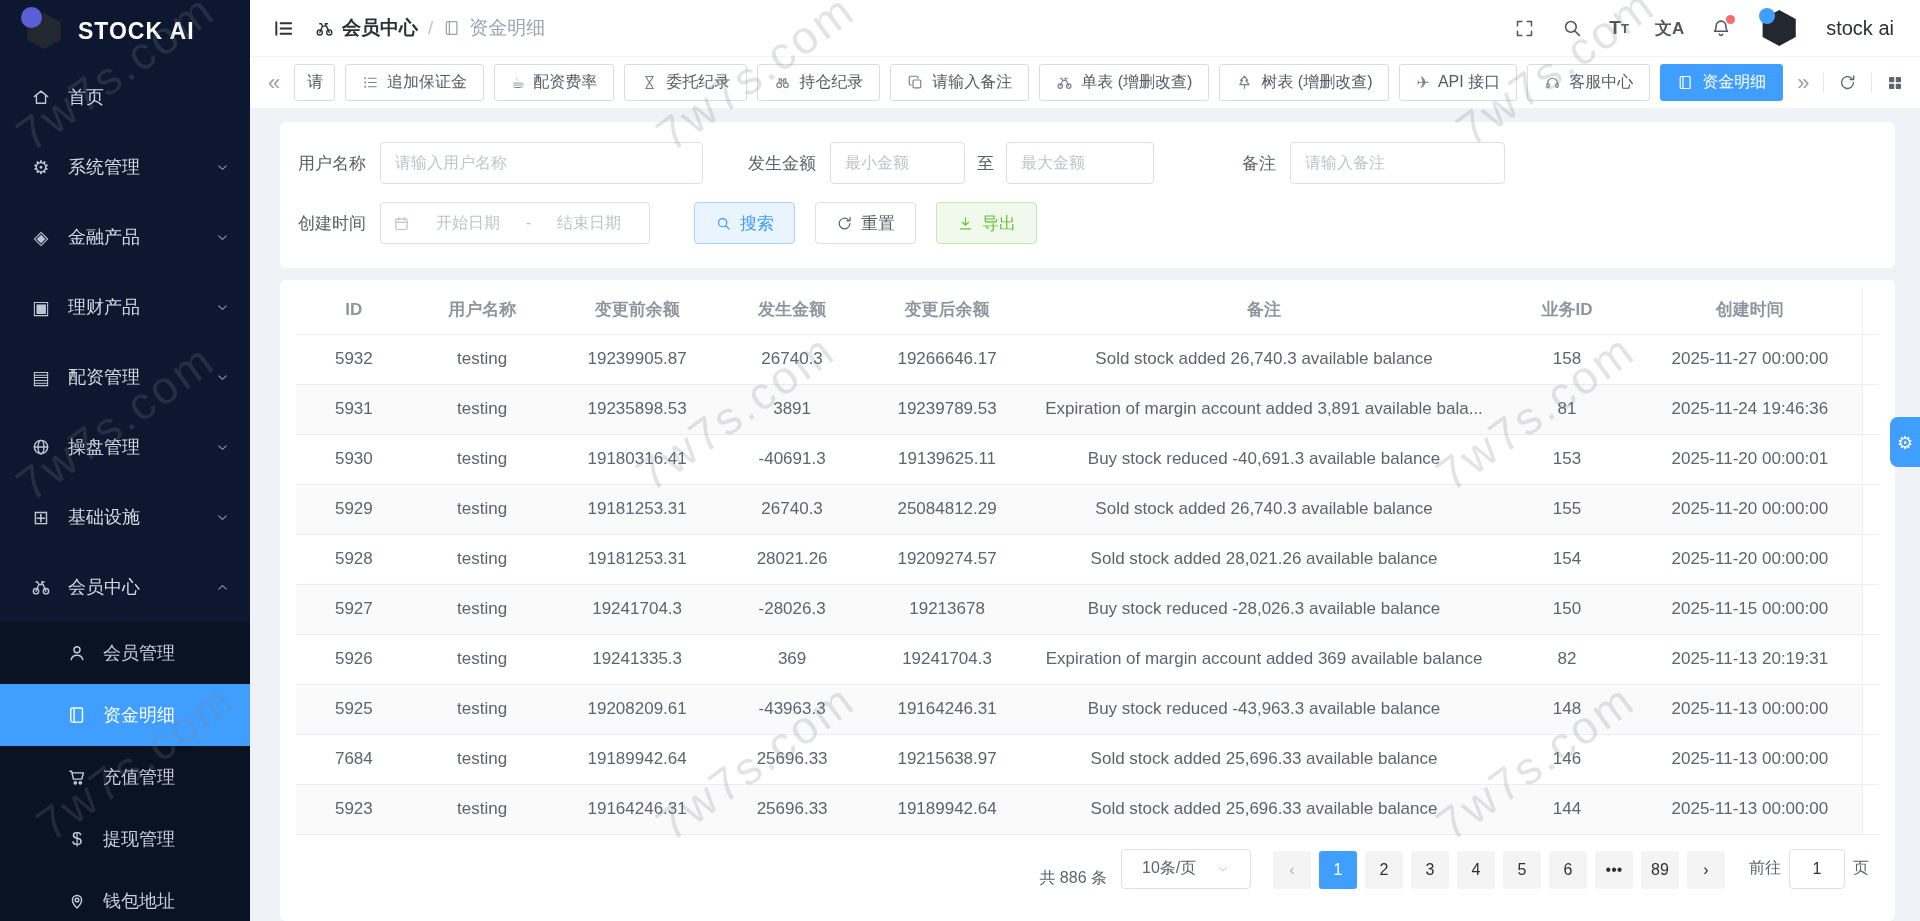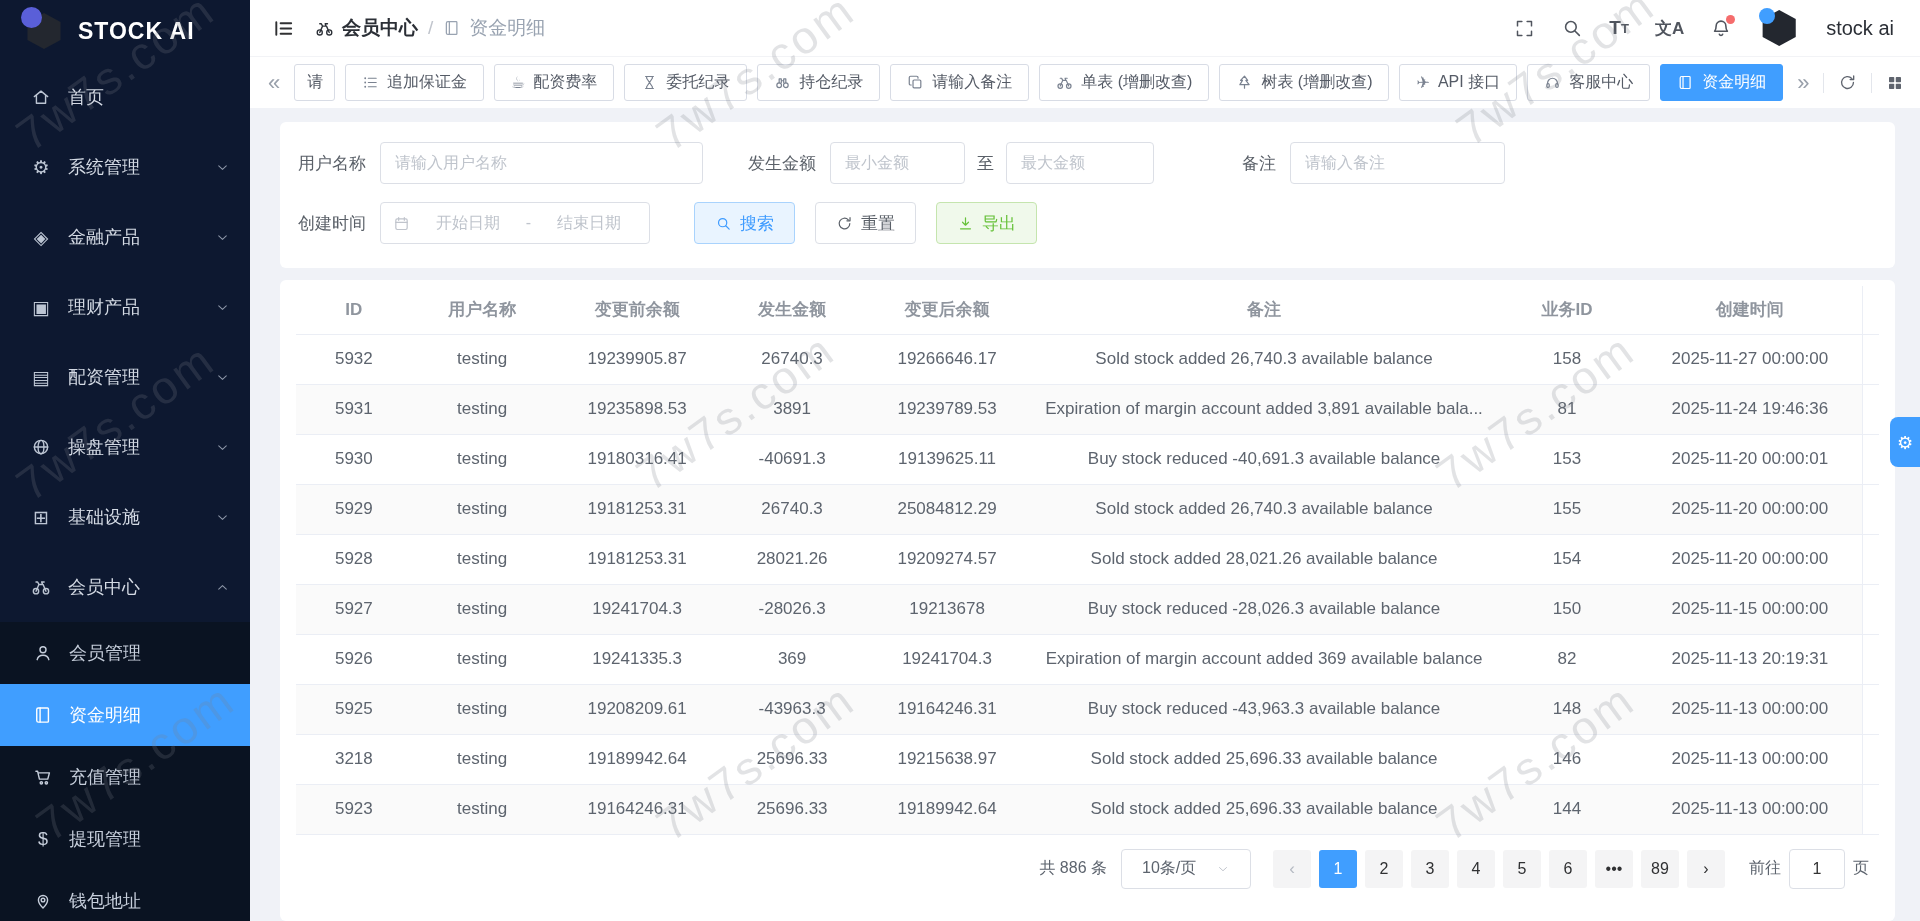--- a/index.html
+++ b/index.html
@@ -18,21 +18,21 @@
   .logo { height:62px; display:flex; align-items:center; padding-left:24px; gap:14px; }
   .logo-mark { width:40px; height:40px; position:relative; flex:none; }
   .logo-hex { position:absolute; inset:2px; background:#23272f; clip-path:polygon(50% 0,96% 25%,96% 75%,50% 100%,4% 75%,4% 25%); }
   .logo-dot { position:absolute; left:-3px; top:-4px; width:21px; height:21px; border-radius:50%; background:#5a5fd8; }
   .logo-text { color:#fff; font-size:23px; font-weight:bold; letter-spacing:1px; }
   .nav-item { height:70px; display:flex; align-items:center; padding:0 20px 0 28px; color:#d4dae4; font-size:18px; cursor:pointer; }
   .nav-icon { width:26px; margin-right:14px; color:#bcc5d3; font-size:19px; text-align:center; display:flex; justify-content:center; }
   .nav-label { flex:1; }
   .chev { width:15px; height:15px; color:#8d97a8; }
   .submenu { background:#0a1322; }
-  .sub-item { height:62px; display:flex; align-items:center; padding-left:32px; gap:15px; color:#c6cedb; font-size:18px; cursor:pointer; }
+  .sub-item { height:62px; display:flex; align-items:center; padding-left:66px; gap:15px; color:#c6cedb; font-size:18px; cursor:pointer; }
   .sub-item.active { background:#409eff; color:#fff; }
   .sub-icon { width:22px; display:flex; justify-content:center; font-size:18px; }
 
   
   .main { position:absolute; left:250px; top:0; right:0; bottom:0; display:flex; flex-direction:column; }
   .topbar { height:56px; background:#fff; display:flex; align-items:center; padding:0 26px 0 22px; gap:20px; flex:none; }
   .hamburger { color:#303133; cursor:pointer; display:flex; }
   .crumb { display:flex; align-items:center; gap:10px; font-size:19px; }
   .crumb-root { display:flex; align-items:center; gap:8px; font-weight:bold; color:#2b2f36; }
   .crumb-sep { color:#c0c4cc; font-weight:normal; }
@@ -77,21 +77,21 @@
   .btn-reset { border-color:#dcdfe6; color:#5a6068; margin-left:20px; }
   .btn-export { background:#f0f9eb; border-color:#c5e5ae; color:#67c23a; margin-left:20px; }
 
   .table-card { background:#fff; border-radius:6px; padding:6px 16px 0; flex:1; display:flex; flex-direction:column; overflow:hidden; }
   table { width:100%; border-collapse:collapse; table-layout:fixed; }
   th { height:48px; color:#8f959e; font-size:17px; font-weight:bold; text-align:center; border-bottom:1px solid #ebeef5; white-space:nowrap; }
   td { height:50px; color:#5d646e; font-size:17px; text-align:center; border-bottom:1px solid #ebeef5; white-space:nowrap; overflow:hidden; text-overflow:ellipsis; }
   tbody tr:nth-child(even) td { background:#fafafa; }
   .gutter { background:#fff !important; border-left:1px solid #ebeef5; }
 
-  .pagination { margin-top:10px; display:flex; align-items:center; justify-content:flex-end; gap:14px; font-size:16px; color:#5d646e; padding:4px 10px 14px 0; flex:none; }
+  .pagination { margin-top:10px; display:flex; align-items:flex-end; justify-content:flex-end; gap:14px; font-size:16px; color:#5d646e; padding:4px 10px 14px 0; flex:none; }
   .size-select { width:130px; height:40px; border:1px solid #dcdfe6; border-radius:4px; display:flex; align-items:center; justify-content:space-between; padding:0 20px; cursor:pointer; color:#5d646e; }
   .size-select .svgi { width:14px; height:14px; color:#c0c4cc; }
   .pages { display:flex; align-items:center; gap:8px; margin-left:8px; }
   .pg-btn { min-width:38px; height:38px; border:none; border-radius:3px; background:#f4f4f5; color:#303133; font-size:16px; display:flex; align-items:center; justify-content:center; cursor:pointer; font-family:inherit; }
   .pg-btn.active { background:#409eff; color:#fff; }
   .pg-nav { color:#b4b9c2; font-size:17px; }
   .goto { display:flex; align-items:center; gap:8px; margin-left:10px; }
   .goto input { width:56px; height:40px; border:1px solid #dcdfe6; border-radius:4px; text-align:center; font-size:16px; color:#333; outline:none; }
 
   .float-gear { position:absolute; right:0; top:417px; width:30px; height:50px; background:#409eff; border:none; border-radius:8px 0 0 8px; color:#fff; font-size:18px; cursor:pointer; z-index:40; display:flex; align-items:center; justify-content:center; }
@@ -548,21 +548,21 @@
     <td>19208209.61</td>
     <td>-43963.3</td>
     <td>19164246.31</td>
     <td>Buy stock reduced -43,963.3 available balance</td>
     <td>148</td>
     <td>2025-11-13 00:00:00</td>
     <td class="gutter"></td>
   </tr>
 
   <tr>
-    <td>3218</td>
+    <td>7684</td>
     <td>testing</td>
     <td>19189942.64</td>
     <td>25696.33</td>
     <td>19215638.97</td>
     <td>Sold stock added 25,696.33 available balance</td>
     <td>146</td>
     <td>2025-11-13 00:00:00</td>
     <td class="gutter"></td>
   </tr>
 

